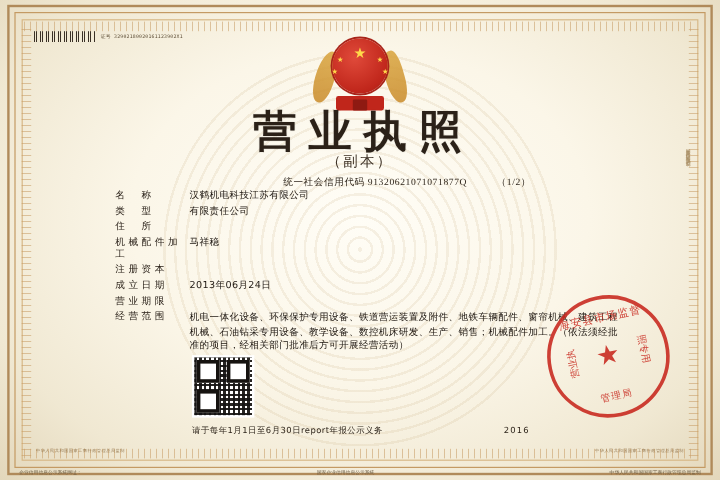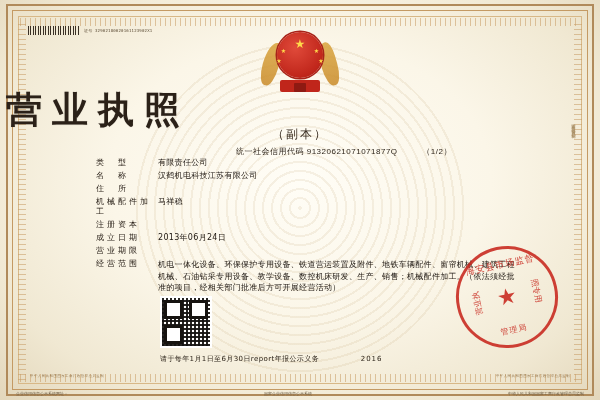--- a/index.html
+++ b/index.html
@@ -94,36 +94,36 @@
     position:absolute;left:50%;bottom:2px;transform:translateX(-50%);
     width:40px;height:12px;background:#c0261b;border-radius:2px;
   }
   .emblem .gate:after{
     content:"";position:absolute;left:50%;top:3px;transform:translateX(-50%);
     width:12px;height:9px;background:#8e1a12;border-radius:1px;
   }
 
   
   .title{
-    position:absolute;left:6px;right:0;top:86px;text-align:left;
+    position:absolute;left:6px;right:0;top:86px;text-align:center;
     font-family:"DejaVu Serif","Liberation Serif",serif;
     font-weight:700;font-size:36px;letter-spacing:10px;
     color:#2b2118;
     text-shadow:0 0 1px rgba(0,0,0,.25);
   }
   .subtitle{
     position:absolute;left:0;right:0;top:126px;text-align:center;
     font-size:12px;color:#3a2e22;letter-spacing:2px;
     font-family:"DejaVu Serif","Liberation Serif",serif;
   }
 
   .credit-line{
     position:absolute;left:236px;top:146px;
     font-size:8px;color:#2f261c;letter-spacing:.5px;
-    font-family:Liberation Sans, sans-serif;
+    font-family:Liberation Serif, serif;
   }
   .credit-line .pg{margin-left:22px;}
 
   
   .fields{
     position:absolute;left:96px;top:158px;width:420px;
     font-size:8px;color:#221a12;line-height:1.25;
   }
   .row{display:flex;margin-bottom:3px;}
   .row .lbl{
@@ -188,21 +188,21 @@
   .qr .eye{position:absolute;width:13px;height:13px;border:3px solid #161310;background:#fff;}
   .qr .e1{left:4px;top:4px;}
   .qr .e2{right:4px;top:4px;}
   .qr .e3{left:4px;bottom:4px;}
 
   
   .notice{
     position:absolute;left:160px;bottom:36px;
     font-size:7px;color:#2d241a;letter-spacing:.4px;
   }
-  .notice .year{margin-left:39px;letter-spacing:1px;}
+  .notice .year{margin-left:98px;letter-spacing:1px;}
 
   
   .microtext{
     position:absolute;left:30px;right:30px;bottom:22px;
     font-size:3.5px;color:#8a6a3f;letter-spacing:.4px;
     display:flex;justify-content:space-between;
     opacity:.85;
   }
   .footer-note{
     position:absolute;left:0;right:0;bottom:4px;
@@ -251,26 +251,26 @@
   <div class="title">营业执照</div>
   <div class="subtitle">（副本）</div>
 
   <div class="credit-line">
     <span>统一社会信用代码 91320621071071877Q</span>
     <span class="pg">（1/2）</span>
   </div>
 
   <div class="fields">
     <div class="row">
+      <span class="lbl">名　称</span>
+      <span class="val">汉鹤机电科技江苏有限公司</span>
+    </div>
+    <div class="row">
       <span class="lbl">类　型</span>
       <span class="val">有限责任公司</span>
-    </div>
-    <div class="row">
-      <span class="lbl">名　称</span>
-      <span class="val">汉鹤机电科技江苏有限公司</span>
     </div>
     <div class="row">
       <span class="lbl">住　所</span>
     </div>
     <div class="row">
       <span class="lbl">机械配件加工</span>
       <span class="val">马祥稳</span>
     </div>
     <div class="row">
       <span class="lbl">注册资本</span>

